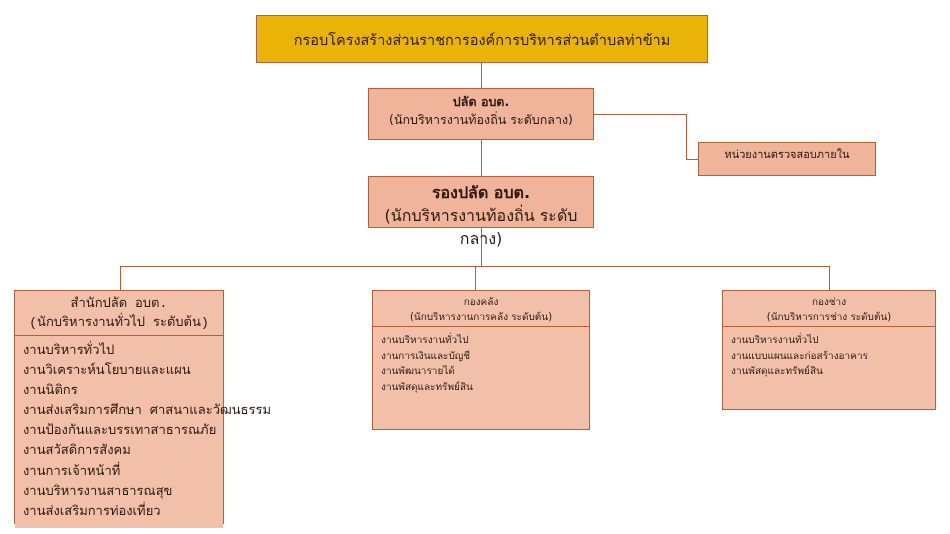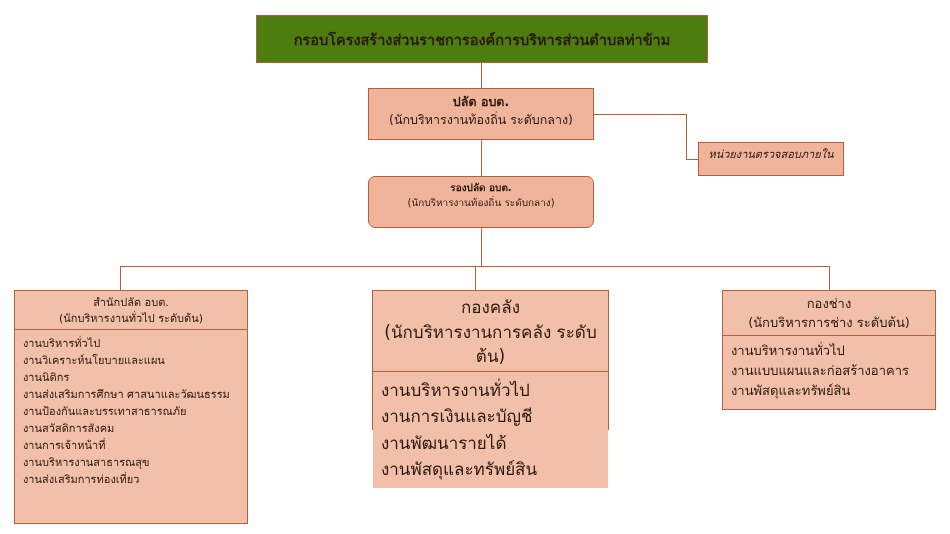--- a/index.html
+++ b/index.html
@@ -18,22 +18,21 @@
     background: #ffffff;
   }
   .box {
     position: absolute;
     box-sizing: border-box;
     border: 1px solid #b5603c;
     background: #f0b49a;
     color: #2b1a10;
   }
   .box.title-box {
-    background: #4d7c0f;
-    font-weight: bold;
+    background: #eab308;
   }
   .box.unit-box {
     background: #f2bfa8;
   }
   .box-head {
     text-align: center;
     padding: 4px 6px 2px 6px;
     line-height: 1.45;
   }
   .box-head .ln {
@@ -59,25 +58,25 @@
   .conn.h { height: 1px; }
   .conn.v { width: 1px; }
 
   
   #box-root {
     left: 256px; top: 15px; width: 452px; height: 48px;
     display: flex; align-items: center; justify-content: center;
     font-size: 14.5px;
   }
   #box-clerk   { left: 368px; top: 88px;  width: 226px; height: 52px; font-size: 12.5px; }
-  #box-deputy  { left: 368px; top: 176px; width: 226px; height: 52px; font-size: 10px; border-radius: 7px; }
-  #box-audit   { left: 698px; top: 142px; width: 146px; height: 34px; font-size: 11px; font-style: italic; }
-  #box-office  { left: 14px;  top: 290px; width: 234px; height: 234px; font-size: 11px; }
-  #box-finance { left: 372px; top: 290px; width: 237px; height: 140px; font-size: 17px; }
-  #box-works   { left: 722px; top: 290px; width: 214px; height: 120px; font-size: 13px; }
+  #box-deputy  { left: 368px; top: 176px; width: 226px; height: 52px; font-size: 16px; }
+  #box-audit   { left: 698px; top: 142px; width: 178px; height: 34px; font-size: 11px; }
+  #box-office  { left: 14px;  top: 290px; width: 210px; height: 234px; font-size: 13px; font-family: Liberation Mono, monospace; }
+  #box-finance { left: 372px; top: 290px; width: 218px; height: 140px; font-size: 10px; }
+  #box-works   { left: 722px; top: 290px; width: 214px; height: 120px; font-size: 10px; }
 </style>
 </head>
 <body>
 
 <div id="canvas">
 
   <div class="conn v" style="left:481px; top:63px; height:25px;"></div>
   <div class="conn v" style="left:481px; top:140px; height:36px;"></div>
 
   <div class="conn v" style="left:686px; top:114px; height:45px;"></div>

